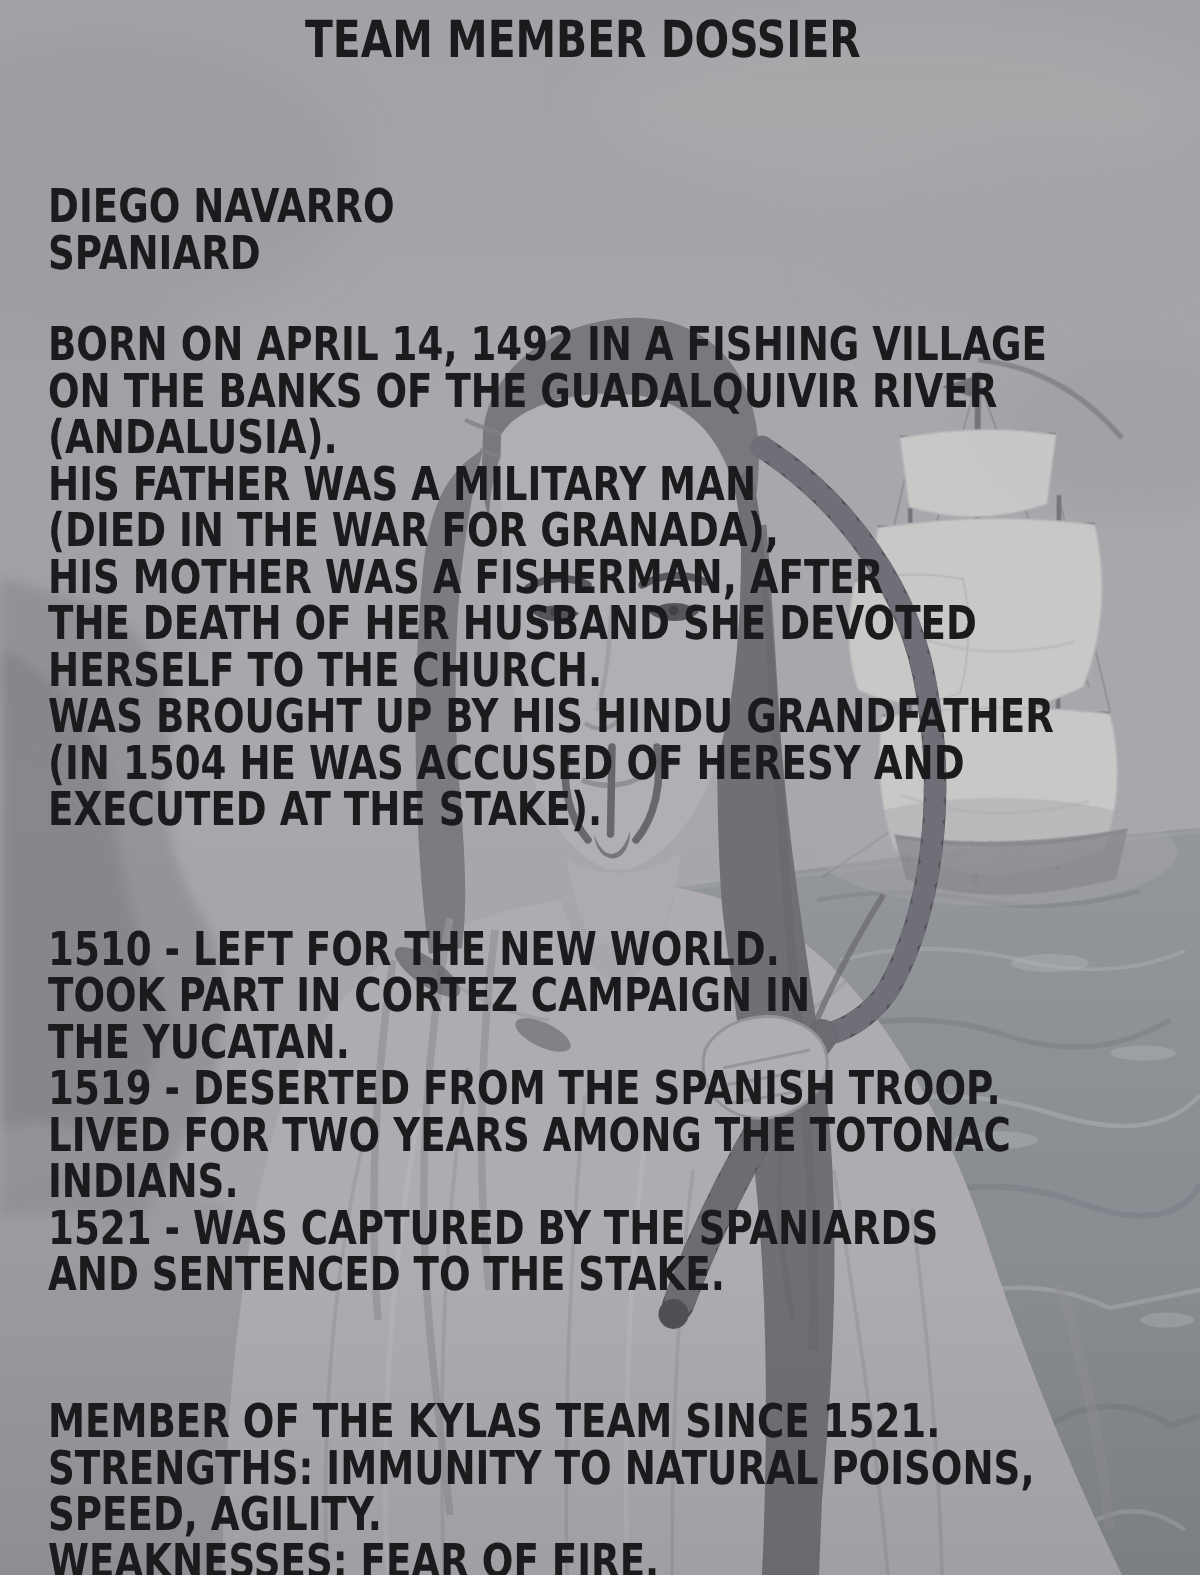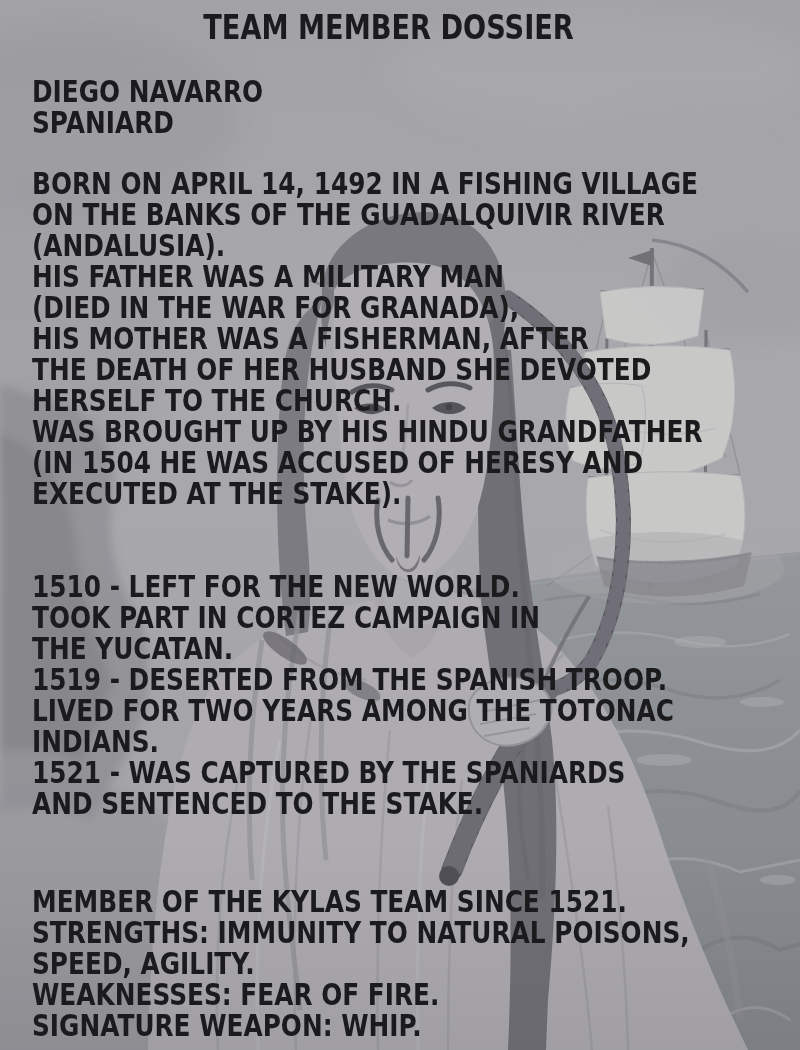--- a/index.html
+++ b/index.html
@@ -10,20 +10,21 @@
     background:#a6a6aa;
     font-family:"DejaVu Sans","Liberation Sans",sans-serif;
   }
   .stage svg{position:absolute;left:0;top:0;}
   .text-layer{position:absolute;left:0;top:0;width:800px;height:1050px;z-index:2;}
   .tblock{
     position:absolute;left:32px;
     font-size:31px;line-height:31px;font-weight:700;
     color:#1b1b1d;
     letter-spacing:0px;
+    margin-top:47px;
   }
   .tline{white-space:nowrap;transform:scaleX(0.8);transform-origin:0 50%;}
   .title-wrap{
     position:absolute;left:0;top:10px;width:778px;text-align:center;
     font-size:34px;line-height:34px;font-weight:700;color:#1b1b1d;
   }
   .title-text{display:inline-block;white-space:nowrap;transform:scaleX(0.8);transform-origin:50% 50%;}
 </style>
 </head>
 <body>

